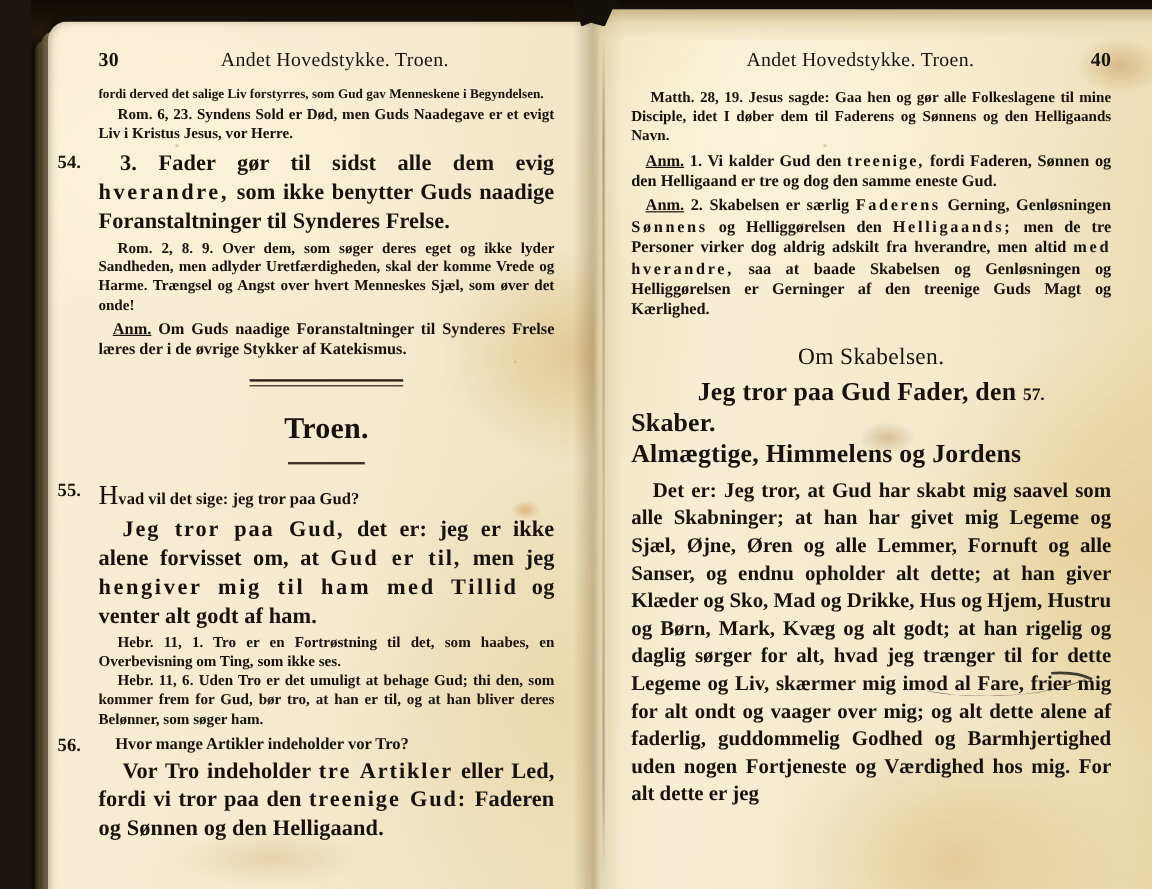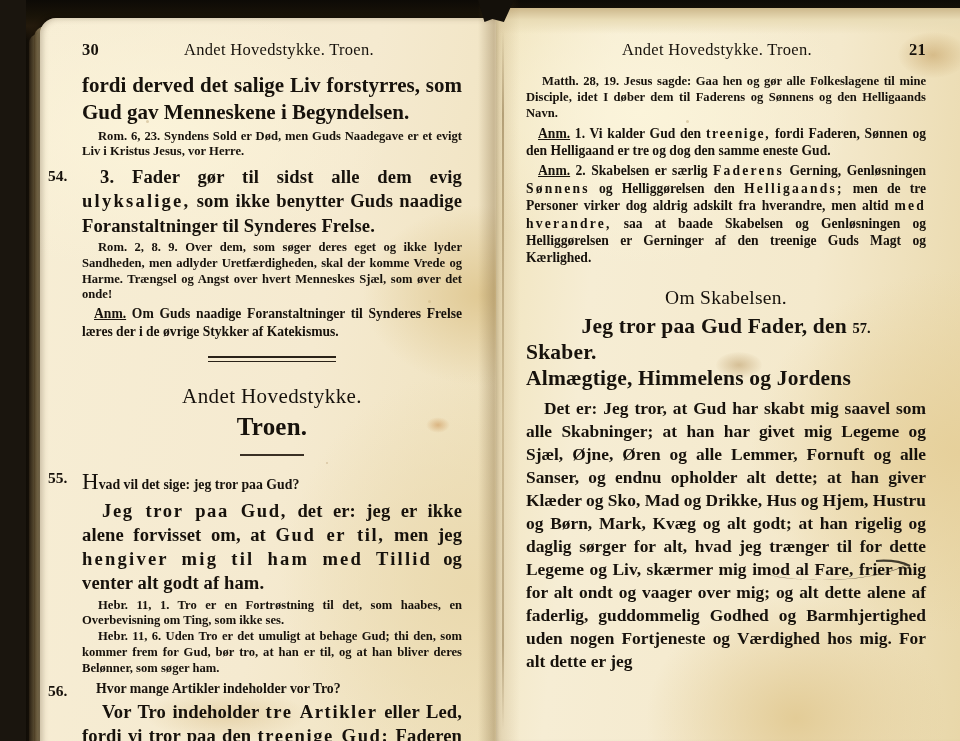--- a/index.html
+++ b/index.html
@@ -71,21 +71,21 @@
   .runhead{font-size:16.5px;letter-spacing:.3px;white-space:nowrap;}
   .runhead .folio{font-weight:700;}
   .rh-left{position:relative;}
   .rh-left .folio{position:absolute;left:0;top:0;}
   .rh-left .rh-t{display:block;text-align:center;padding-left:14px;}
   .rh-right{position:relative;}
   .rh-right .folio{position:absolute;right:0;top:0;}
   .rh-right .rh-t{display:block;text-align:center;padding-right:18px;}
 
   p{margin:0;}
-  .body{font-size:21px;line-height:1.30;text-align:justify;}
+  .body{font-size:11px;line-height:1.30;text-align:justify;}
   .body.b1{font-weight:600;}
   .big{font-size:18.6px;line-height:1.30;text-align:justify;font-weight:600;letter-spacing:.1px;}
   .scrip{font-size:12.6px;line-height:1.26;text-align:justify;text-indent:16px;font-weight:600;}
   .scrip .ref{font-weight:700;}
   .anm{font-size:13.6px;line-height:1.28;text-align:justify;text-indent:12px;font-weight:600;}
   .anm .lab{font-weight:700;text-decoration:underline;}
   .q{font-size:13.8px;line-height:1.30;font-weight:600;text-indent:14px;}
   .spaced{letter-spacing:2.2px;}
   .spaced2{letter-spacing:1.6px;}
 
@@ -151,39 +151,38 @@
       <span class="ref">Rom. 6, 23.</span>
       <span>Syndens Sold er Død, men Guds Naadegave er et evigt Liv i Kristus Jesus, vor Herre.</span>
     </p>
 
     <div class="relbox" style="margin-top:5px;">
       <span class="secnum" style="top:2px;">54.</span>
       <p class="big">
         <span style="margin-left:18px;">3.</span>
         <span>Fader gør til sidst</span>
         <span>alle dem evig</span>
-        <span class="spaced">ulyksalige,</span>
+        <span class="spaced">hverandre,</span>
         <span>som ikke benytter Guds naadige Foranstaltninger til Synderes Frelse.</span>
       </p>
     </div>
 
     <p class="scrip" style="margin-top:2px;">
       <span class="ref">Rom. 2, 8. 9.</span>
       <span>Over dem, som søger deres eget og ikke lyder Sandheden, men adlyder Uretfærdigheden, skal der komme Vrede og Harme. Trængsel og Angst over hvert Menneskes Sjæl, som øver det onde!</span>
     </p>
 
     <p class="anm" style="margin-top:2px;">
       <span class="lab">Anm.</span>
       <span>Om Guds naadige Foranstaltninger til Synderes Frelse læres der i de øvrige Stykker af Katekismus.</span>
     </p>
 
     <div class="rule-dbl" style="margin-top:16px;"></div>
 
     <div class="hd-c" style="margin-top:22px;">
-      <div class="hd1">Andet Hovedstykke.</div>
       <div class="hd2" style="margin-top:4px;">Troen.</div>
     </div>
 
     <div class="rule-sm" style="margin-top:13px;"></div>
 
     <div class="relbox" style="margin-top:11px;">
       <span class="secnum" style="top:2px;">55.</span>
       <p class="q" style="text-indent:0;">
         <span class="dropcap">H</span><span>vad vil det sige: jeg tror paa Gud?</span>
       </p>
@@ -217,21 +216,21 @@
         <span class="spaced2">treenige Gud:</span>
         <span>Faderen og Sønnen og den Helligaand.</span>
       </p>
     </div>
   </div>
 
   <div class="col colR">
 
     <div class="runhead rh-right">
       <span class="rh-t">Andet Hovedstykke.  Troen.</span>
-      <span class="folio">21</span>
+      <span class="folio">40</span>
     </div>
 
     <p class="scrip" style="margin-top:14px;">
       <span class="ref">Matth. 28, 19.</span>
       <span>Jesus sagde: Gaa hen og gør alle Folkeslagene til mine Disciple, idet I døber dem til Faderens og Sønnens og den Helligaands Navn.</span>
     </p>
 
     <p class="anm" style="margin-top:3px;">
       <span class="lab">Anm.</span>
       <span>1.</span>

